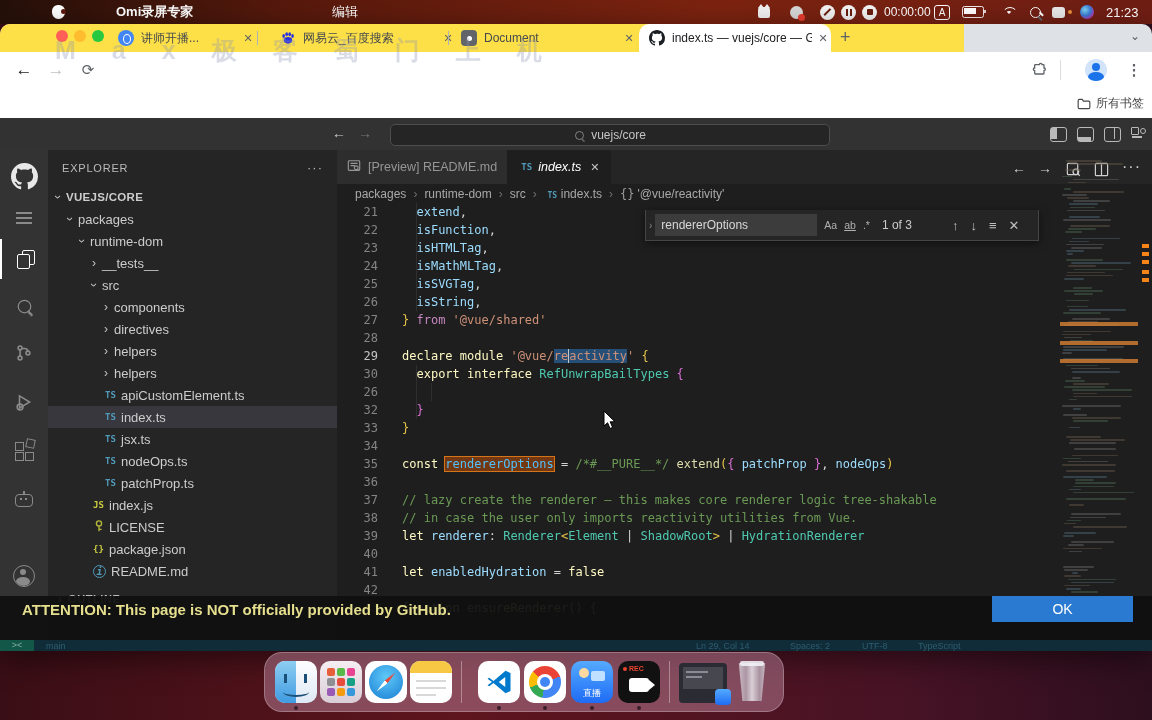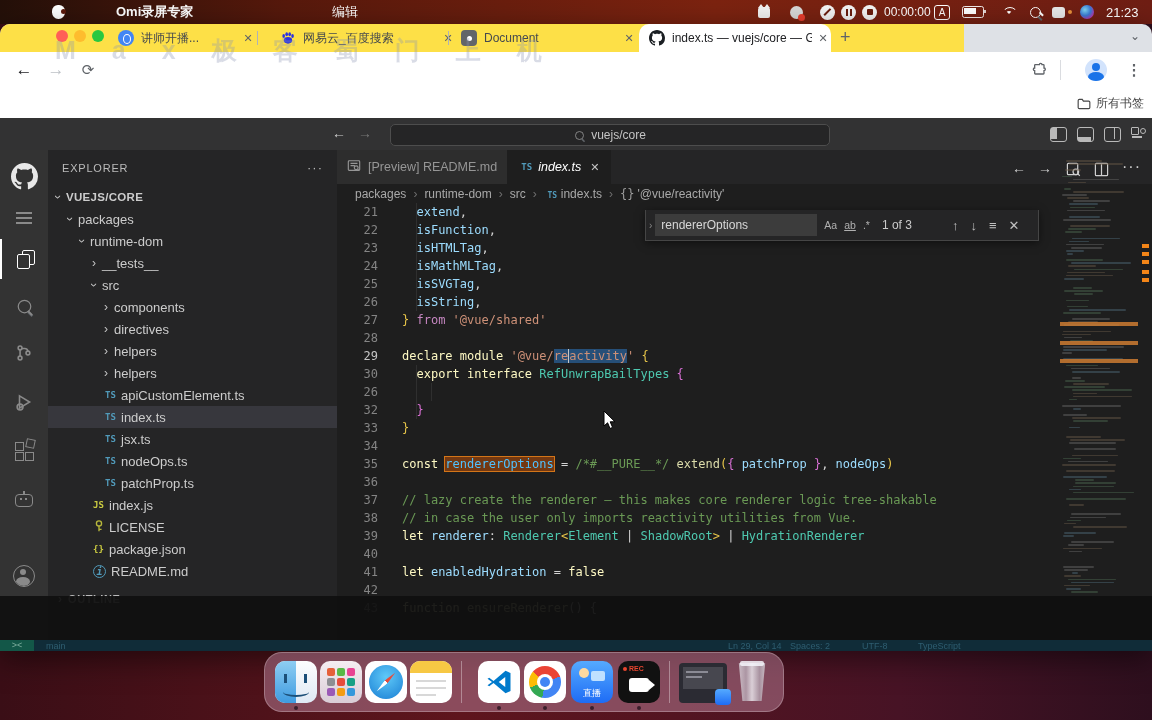--- a/index.html
+++ b/index.html
@@ -639,27 +639,31 @@
         <div class="rmark" style="top: 122px;"></div>
       </div>
 
     <svg class="abs" style="left:603px;top:293px;z-index:45" width="14" height="19" viewBox="0 0 14 19">
       <polygon points="1,0 1,15 4.6,11.8 7,17.5 9.6,16.4 7.2,10.8 12,10.8" fill="#fff" stroke="#000" stroke-width="1"></polygon>
       </svg>
 
     <div id="statusbar">
       <span style="position:absolute;left:0;top:0;width:34px;height:11px;background:#135748;color:#7fae9e;text-align:center">&gt;&lt;</span>
       <span style="position:absolute;left:46px;top:1px">main</span>
-      <span style="position:absolute;left:728px;top:1px">Ln 29, Col 14</span>
+      <span style="position:absolute;left:696px;top:1px">Ln 29, Col 14</span>
       <span style="position:absolute;left:790px;top:1px">Spaces: 2</span>
       <span style="position:absolute;left:862px;top:1px">UTF-8</span>
       <span style="position:absolute;left:918px;top:1px">TypeScript</span>
     </div>
 
     <div id="notif">
+      <div class="row1">
+        <span style="position:absolute;left:22px;top:5px;font-size:15px;font-weight:bold;color:#e6df8e">ATTENTION: This page is NOT officially provided by GitHub.</span>
+        <div id="ok-btn">OK</div>
+      </div>
     </div>
   </div>
 </div>
 
 <div id="desktop" class="abs"></div>
 <div id="dock">
 
   <div class="dk" style="left:10px;background:linear-gradient(180deg,#fdfdfd,#dfe9f5);overflow:hidden">
     <i style="position:absolute;left:0;top:0;width:21px;height:42px;background:linear-gradient(180deg,#8ecdf2,#3f9be0);display:block"></i>
     <i style="position:absolute;left:9px;top:13px;width:2.5px;height:9px;background:#1c4f78;display:block"></i>

